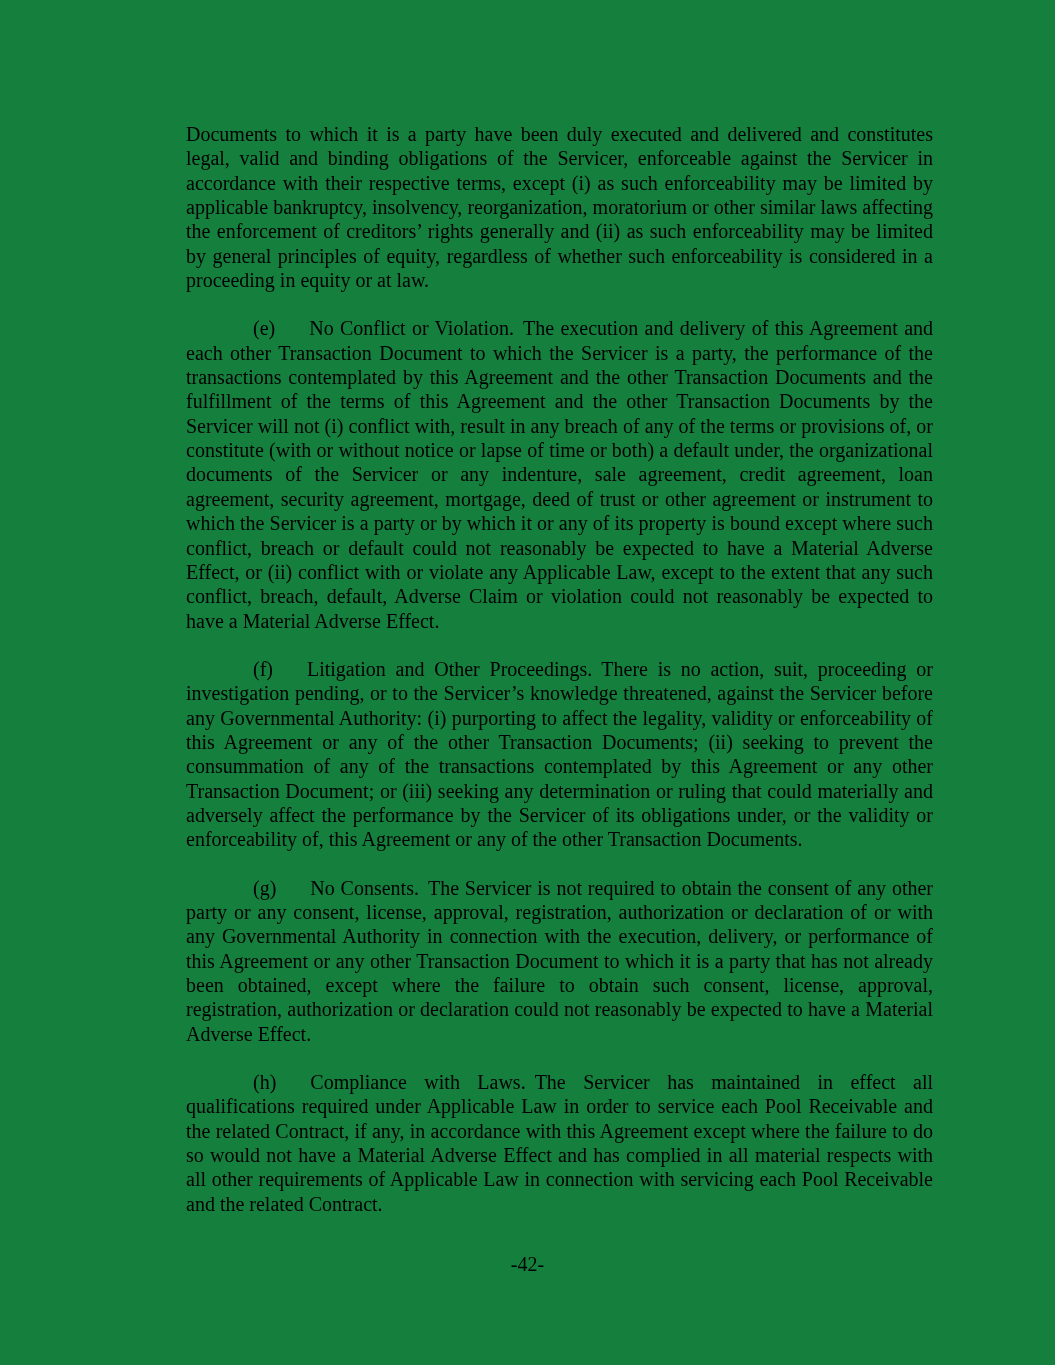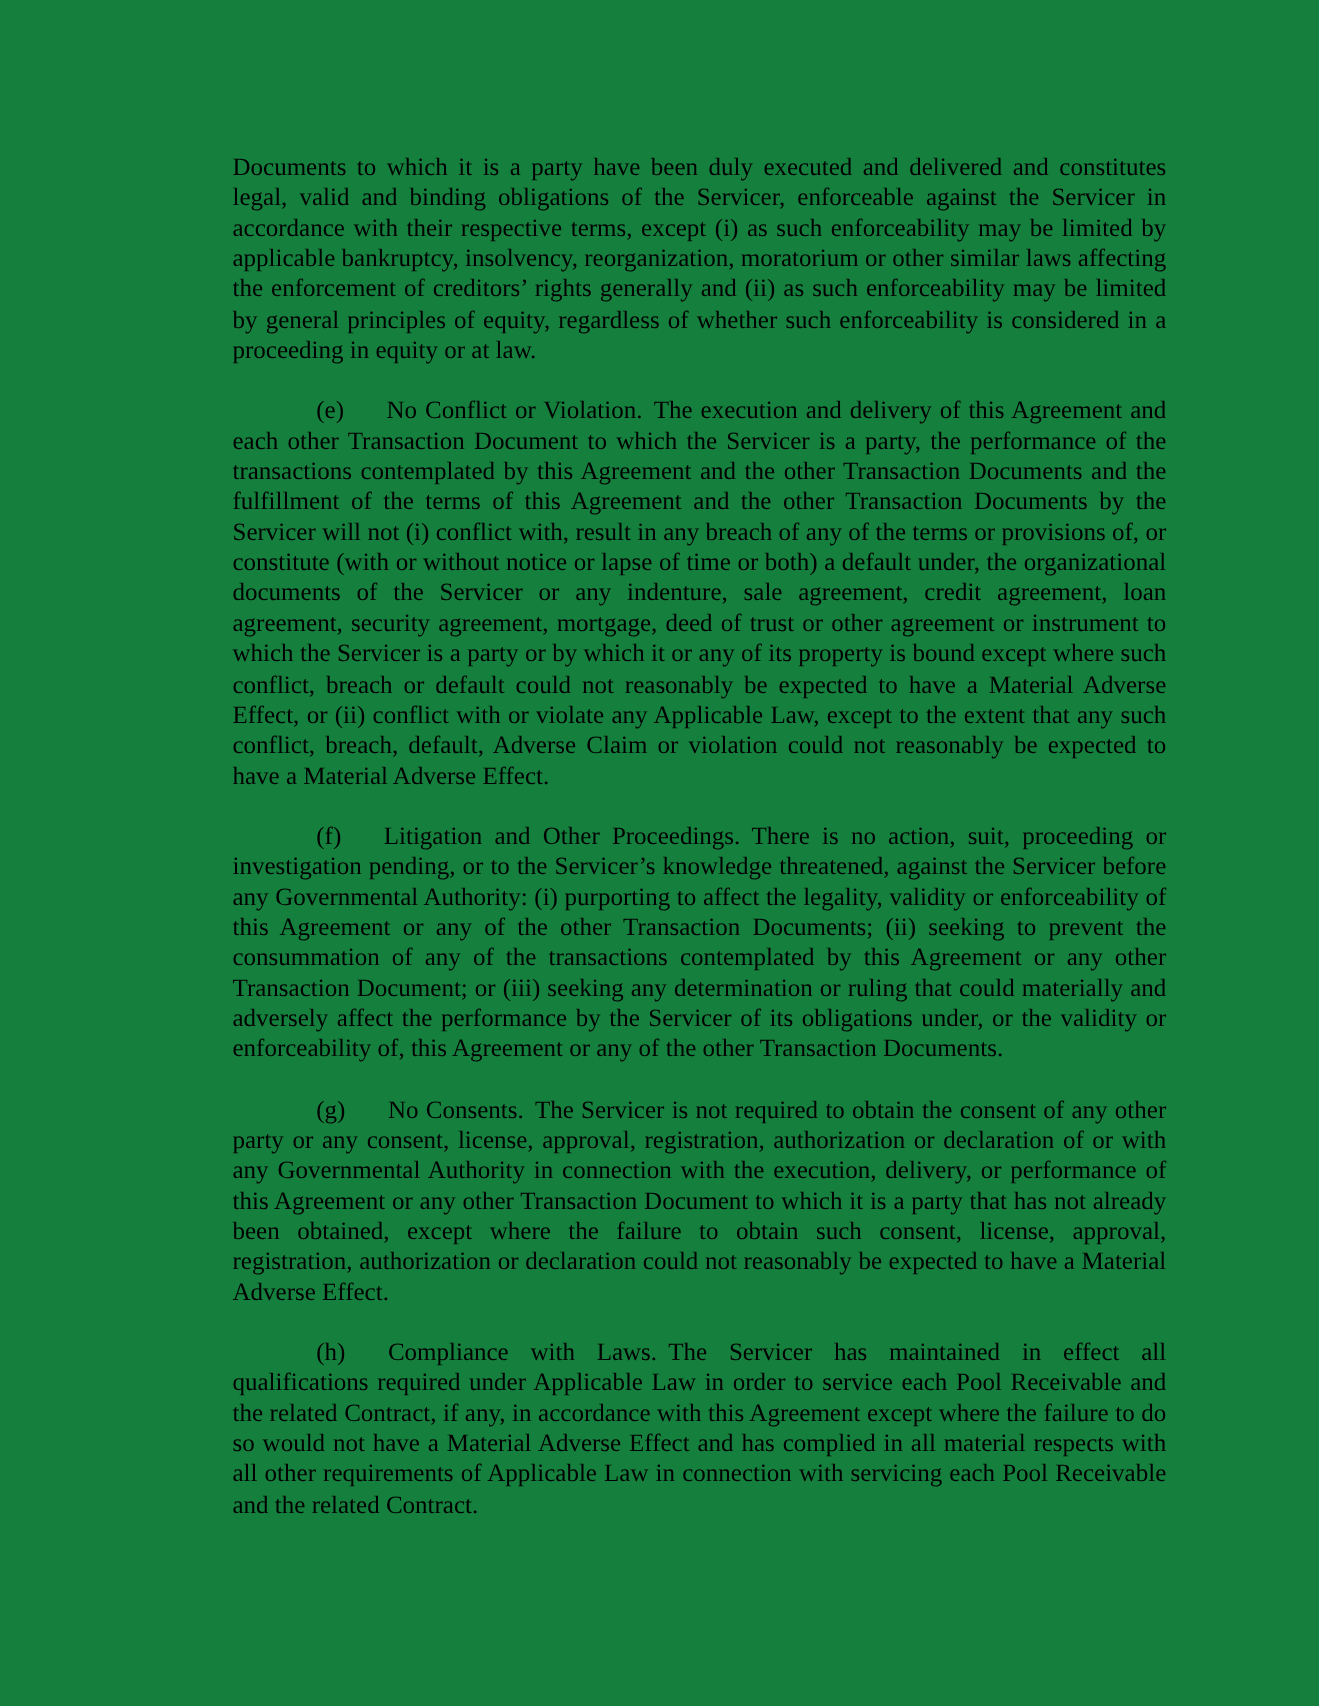--- a/index.html
+++ b/index.html
@@ -62,13 +62,14 @@
     <p class="para indent"><span class="plabel">(e)</span><span class="tab"></span><span class="ptitle">No Conflict or Violation.</span><span class="ptext">The execution and delivery of this Agreement and each other Transaction Document to which the Servicer is a party, the performance of the transactions contemplated by this Agreement and the other Transaction Documents and the fulfillment of the terms of this Agreement and the other Transaction Documents by the Servicer will not (i) conflict with, result in any breach of any of the terms or provisions of, or constitute (with or without notice or lapse of time or both) a default under, the organizational documents of the Servicer or any indenture, sale agreement, credit agreement, loan agreement, security agreement, mortgage, deed of trust or other agreement or instrument to which the Servicer is a party or by which it or any of its property is bound except where such conflict, breach or default could not reasonably be expected to have a Material Adverse Effect, or (ii) conflict with or violate any Applicable Law, except to the extent that any such conflict, breach, default, Adverse Claim or violation could not reasonably be expected to have a Material Adverse Effect.</span></p>
 
     <p class="para indent"><span class="plabel">(f)</span><span class="tab"></span><span class="ptitle">Litigation and Other Proceedings.</span><span class="ptext">There is no action, suit, proceeding or investigation pending, or to the Servicer’s knowledge threatened, against the Servicer before any Governmental Authority: (i) purporting to affect the legality, validity or enforceability of this Agreement or any of the other Transaction Documents; (ii) seeking to prevent the consummation of any of the transactions contemplated by this Agreement or any other Transaction Document; or (iii) seeking any determination or ruling that could materially and adversely affect the performance by the Servicer of its obligations under, or the validity or enforceability of, this Agreement or any of the other Transaction Documents.</span></p>
 
     <p class="para indent"><span class="plabel">(g)</span><span class="tab"></span><span class="ptitle">No Consents.</span><span class="ptext">The Servicer is not required to obtain the consent of any other party or any consent, license, approval, registration, authorization or declaration of or with any Governmental Authority in connection with the execution, delivery, or performance of this Agreement or any other Transaction Document to which it is a party that has not already been obtained, except where the failure to obtain such consent, license, approval, registration, authorization or declaration could not reasonably be expected to have a Material Adverse Effect.</span></p>
 
     <p class="para indent"><span class="plabel">(h)</span><span class="tab"></span><span class="ptitle">Compliance with Laws.</span><span class="ptext">The Servicer has maintained in effect all qualifications required under Applicable Law in order to service each Pool Receivable and the related Contract, if any, in accordance with this Agreement except where the failure to do so would not have a Material Adverse Effect and has complied in all material respects with all other requirements of Applicable Law in connection with servicing each Pool Receivable and the related Contract.</span></p>
 
   </div>
 
+  <div class="pagenum">-42-</div>
 </div>
 
 </body></html>

